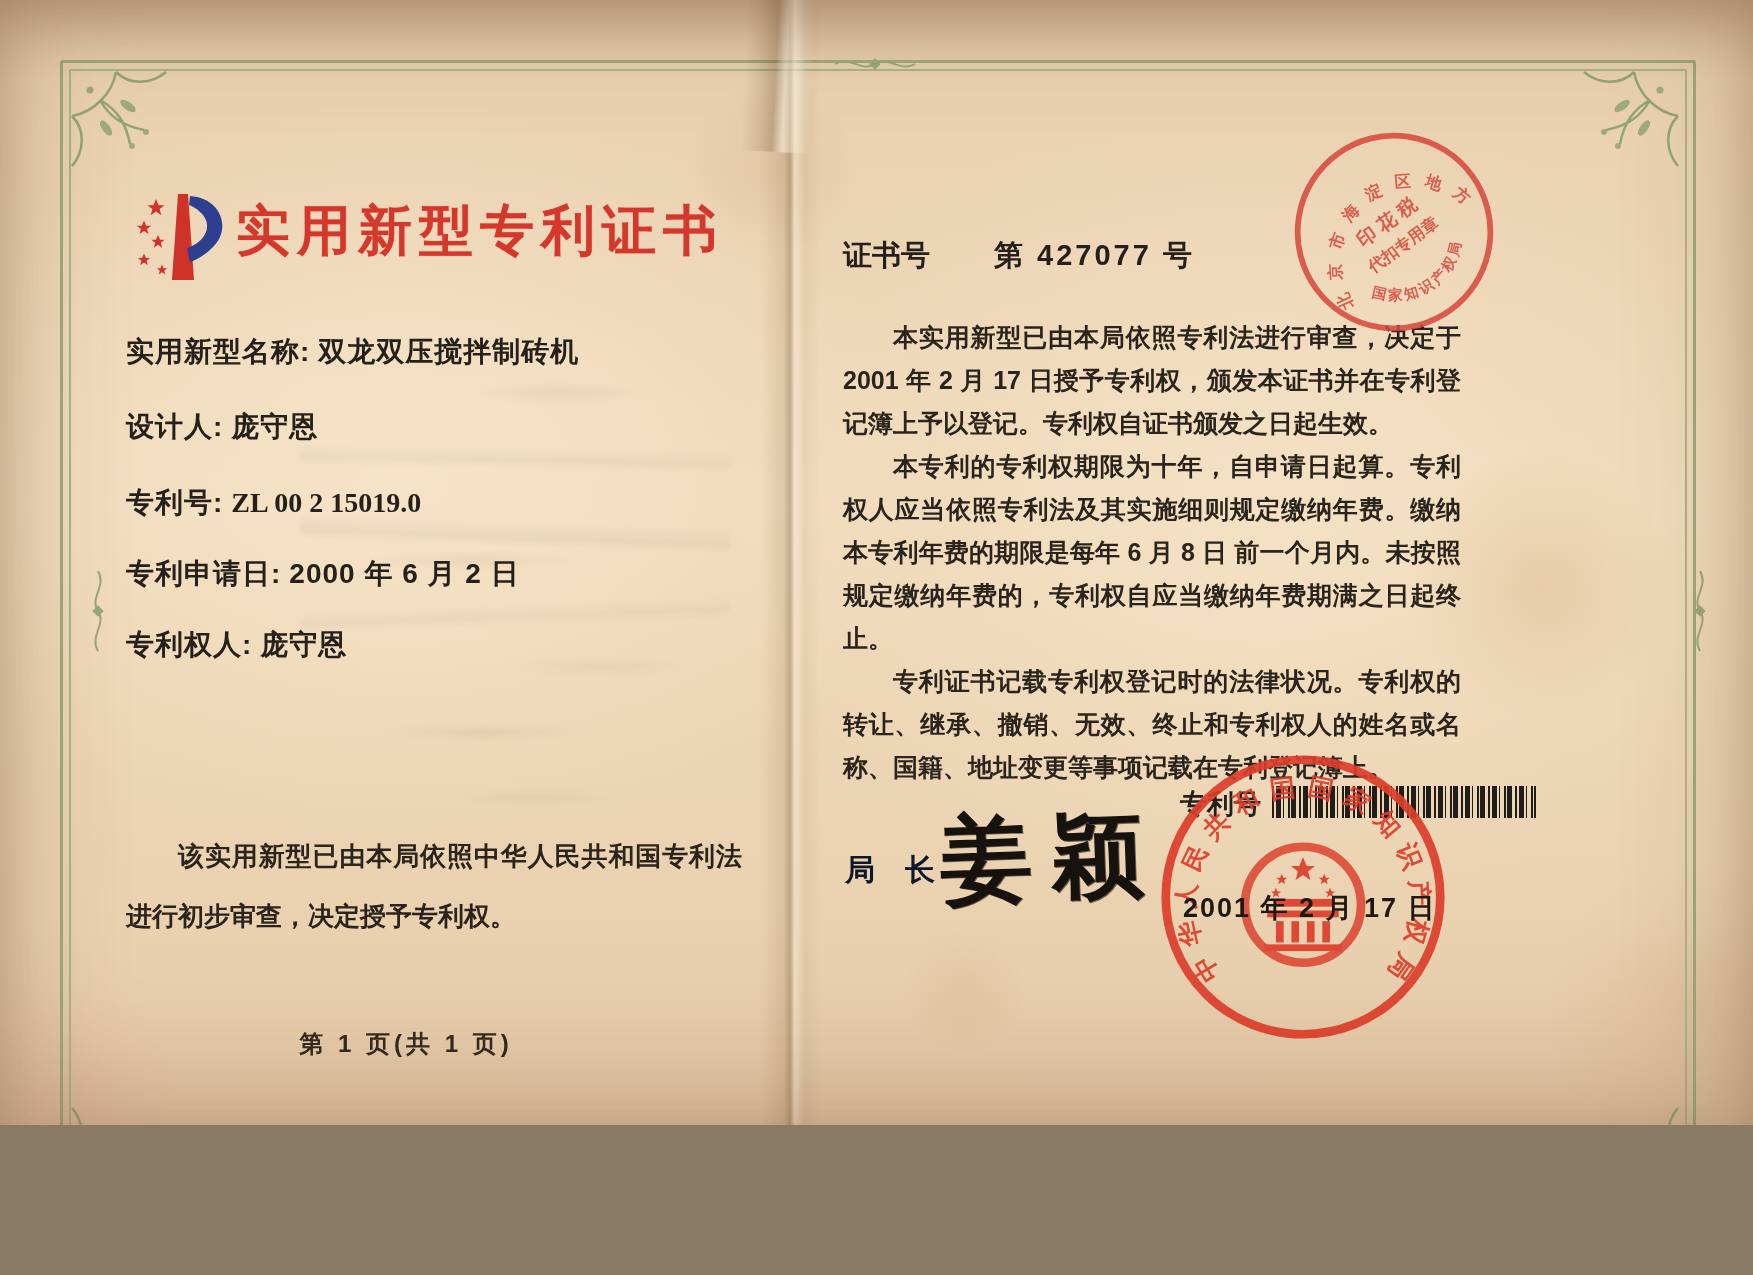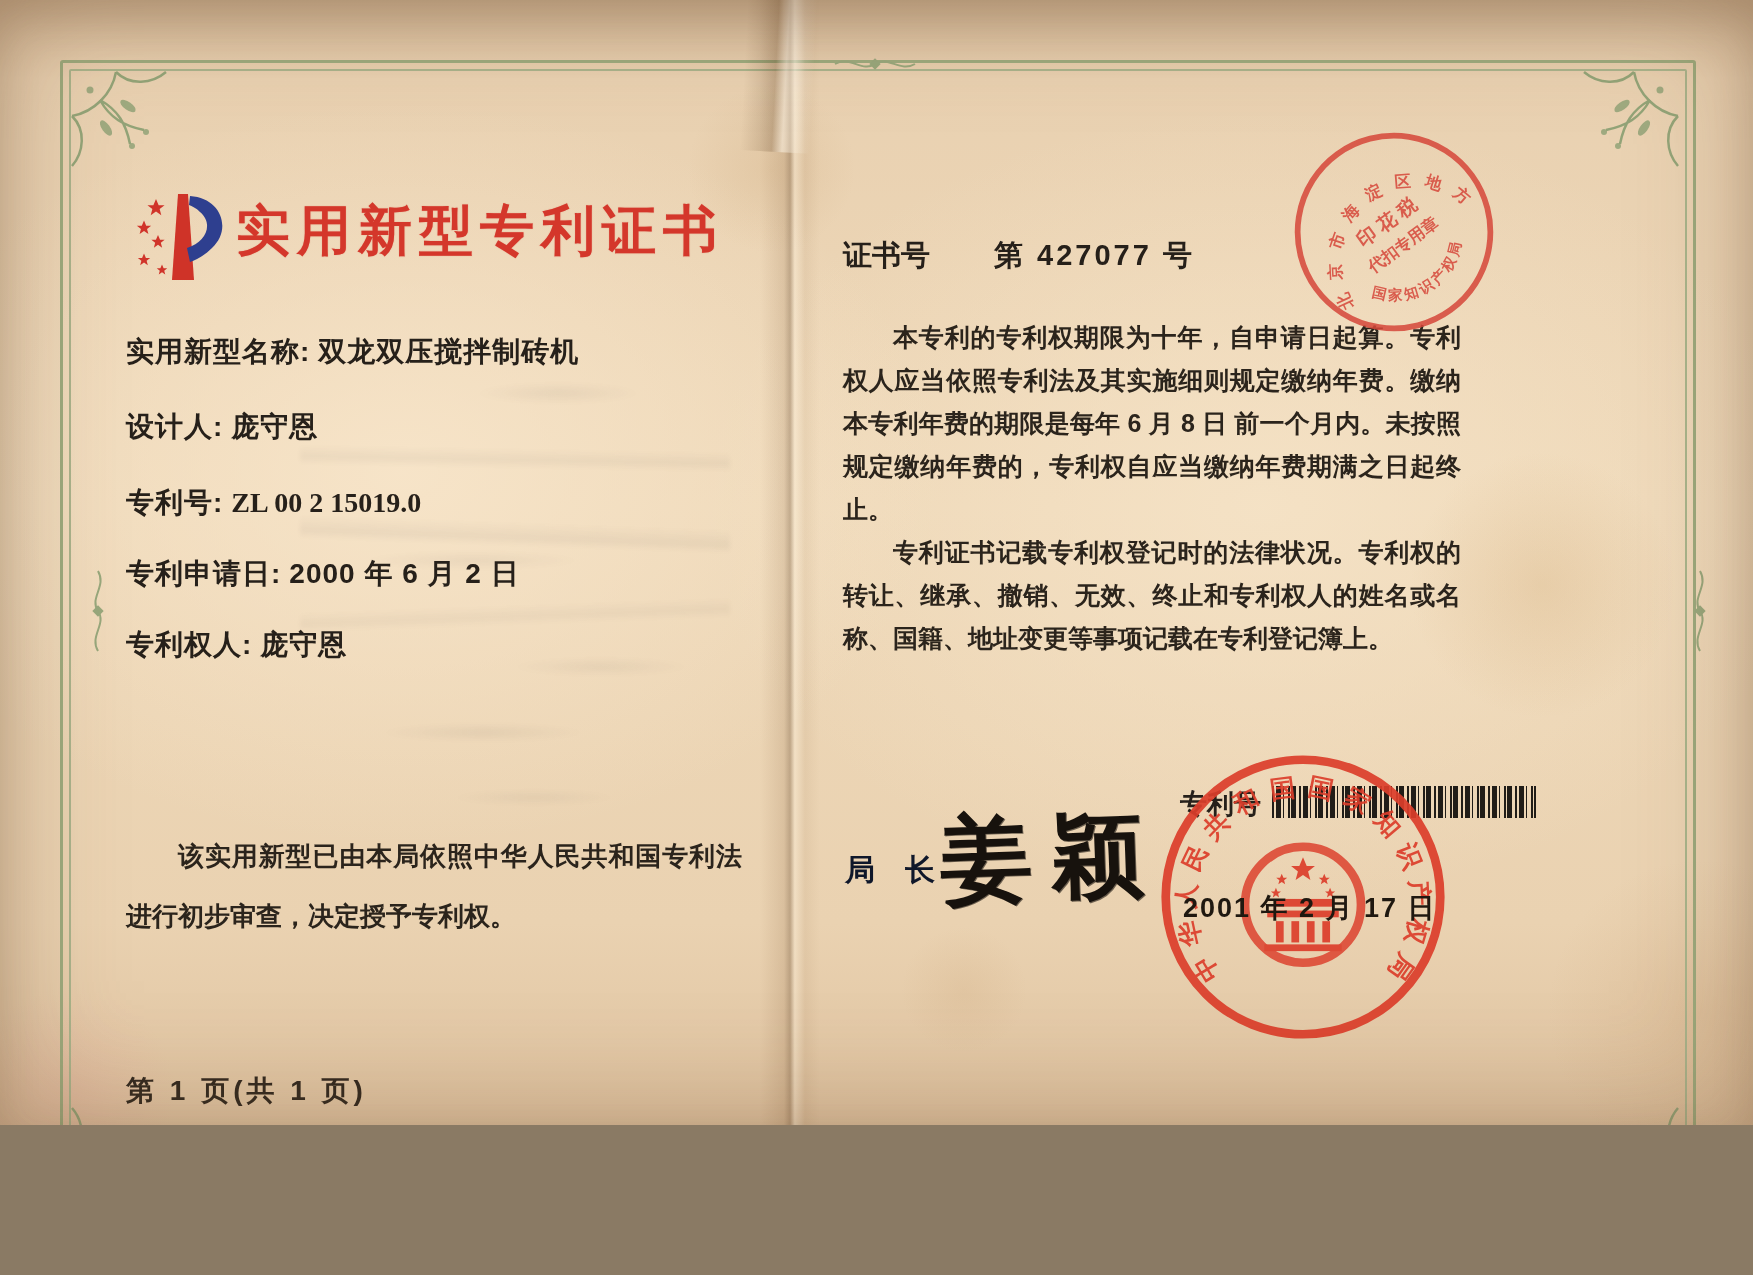--- a/index.html
+++ b/index.html
@@ -35,21 +35,21 @@
   
   .title{left:236px;top:195px;font-size:54px;font-weight:700;letter-spacing:7px;
     color:#d4372b;z-index:12;text-shadow:0 0 1px rgba(212,55,43,.5);}
   .logo{left:134px;top:186px;z-index:12;}
   .field{left:126px;z-index:12;font-size:28px;font-weight:700;color:#26201a;letter-spacing:1px;}
   .f1{top:333px}.f2{top:408px}.f3{top:484px}.f4{top:555px}.f5{top:626px}
   .field .val{margin-left:8px;font-weight:700;}
   .mono{font-family:Liberation Serif, serif;letter-spacing:0;}
   .grant{left:126px;top:826px;width:616px;font-size:26px;line-height:60px;font-weight:600;
     text-indent:2em;color:#2b241c;z-index:12;text-align:justify;}
-  .pagefoot{left:126px;top:1072px;width:560px;font-size:28px;font-weight:600;
+  .pagefoot{left:126px;top:1028px;width:560px;text-align:center;font-size:24px;font-weight:600;
     letter-spacing:4px;color:#32291f;z-index:12;}
   
   .certno{left:843px;top:236px;z-index:12;font-size:29px;font-weight:700;color:#26201a;}
   .certno .val{margin-left:64px;letter-spacing:3px;}
   .paras{left:843px;top:316px;width:618px;z-index:12;font-size:25px;line-height:43px;
     font-weight:600;color:#2b241c;text-align:justify;}
   .paras p{margin:0;text-indent:2em;}
   .patlabel{left:1180px;top:786px;font-size:27px;font-weight:700;z-index:12;color:#26201a;}
   .barcode{left:1272px;top:786px;width:264px;height:32px;z-index:12;
     background:repeating-linear-gradient(90deg,#211d18 0 2px,transparent 2px 4px,#211d18 4px 9px,
@@ -201,20 +201,21 @@
   </div>
 
   <div class="abs grant">该实用新型已由本局依照中华人民共和国专利法进行初步审查，决定授予专利权。</div>
   <div class="abs pagefoot">第 1 页(共 1 页)</div>
 
   <div class="abs certno">
     <span>证书号</span><span class="val">第 427077 号</span>
   </div>
 
   <div class="abs paras">
+    <p>本实用新型已由本局依照专利法进行审查，决定于 2001 年 2 月 17 日授予专利权，颁发本证书并在专利登记簿上予以登记。专利权自证书颁发之日起生效。</p>
     <p>本专利的专利权期限为十年，自申请日起算。专利权人应当依照专利法及其实施细则规定缴纳年费。缴纳本专利年费的期限是每年 6 月 8 日 前一个月内。未按照规定缴纳年费的，专利权自应当缴纳年费期满之日起终止。</p>
     <p>专利证书记载专利权登记时的法律状况。专利权的转让、继承、撤销、无效、终止和专利权人的姓名或名称、国籍、地址变更等事项记载在专利登记簿上。</p>
   </div>
 
   <div class="abs patlabel">专利号</div>
   <div class="abs barcode"></div>
 
   <div class="abs chief">局长</div>
   <div class="abs sig">姜颖</div>
   <div class="abs issuedate">2001 年 2 月 17 日</div>

